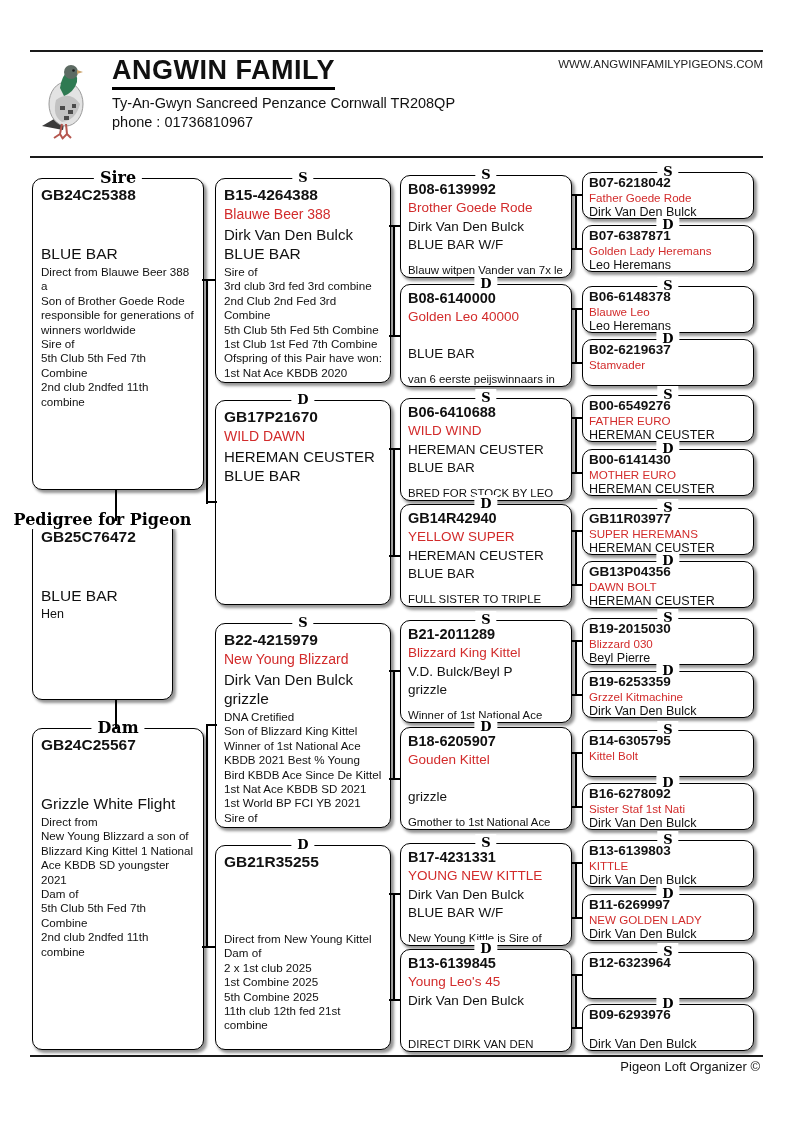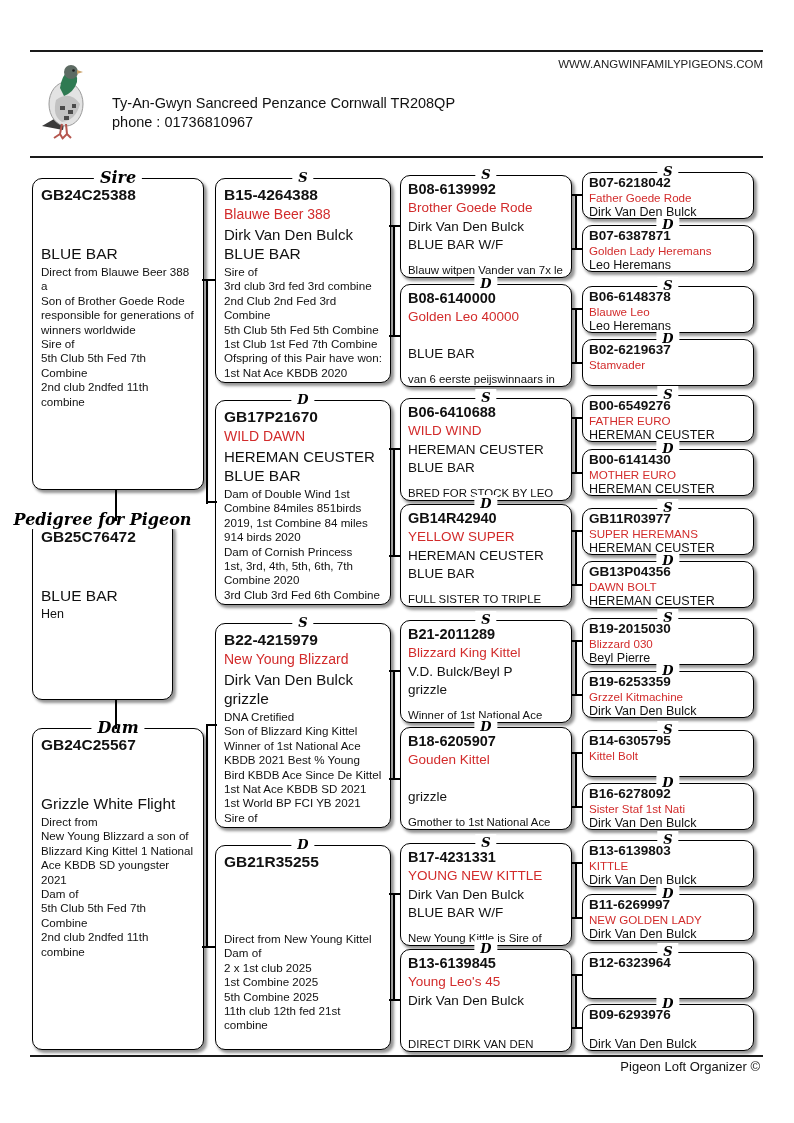--- a/index.html
+++ b/index.html
@@ -10,21 +10,21 @@
   
   .title{position:absolute;left:112px;top:55px;font-size:27px;font-weight:bold;letter-spacing:.5px;
          border-bottom:3px solid #000;padding-bottom:1px;}
   .website{position:absolute;right:31px;top:58px;font-size:11.5px;color:#222;}
   .hdr-text{position:absolute;left:112px;top:94px;font-size:14.5px;line-height:19px;color:#111;}
   .logo{position:absolute;left:36px;top:60px;}
   
   .box{position:absolute;background:#fff;border:1.5px solid #000;border-radius:10px;
        box-shadow:2.5px 3px 3px rgba(0,0,0,.42);box-sizing:border-box;overflow:visible;}
   .tag{position:absolute;top:-10px;left:50%;transform:translateX(-50%);background:#fff;
-       padding:0 6px;font-family:"DejaVu Serif",serif;font-weight:bold;font-style:italic;
+       padding:0 6px;font-family:"DejaVu Serif",serif;font-weight:bold;
        font-size:13px;line-height:17px;white-space:nowrap;color:#000;}
   .g1 .tag{font-size:16px;line-height:19px;top:-11px;}
   .inner{position:absolute;inset:0;padding:5px 8px;overflow:hidden;border-radius:10px;}
   .ring{font-weight:bold;font-size:15.5px;line-height:21px;white-space:nowrap;}
   .name{color:#d22b2b;font-size:14px;line-height:19.5px;min-height:19.5px;white-space:nowrap;}
   .fancier{font-size:15px;line-height:19.5px;min-height:19.5px;white-space:nowrap;}
   .colorline{font-size:15.5px;line-height:20px;min-height:20px;white-space:nowrap;}
   .sex{font-size:12.5px;line-height:16px;}
   .details{font-size:11.6px;line-height:14.4px;white-space:pre-line;margin-top:1px;}
   
@@ -59,20 +59,21 @@
       <rect x="28" y="56" width="5" height="4" fill="#4a4a4a"></rect>
         <rect x="36" y="44" width="4" height="4" fill="#4a4a4a"></rect>
       <path d="M24 28 Q26 14 34 10 Q42 12 41 22 Q38 32 28 36 Z" fill="#2f7a52"></path>
       <circle cx="35" cy="12" r="7" fill="#5d6b63"></circle>
       <circle cx="37.5" cy="10.5" r="1.3" fill="#1c1c1c"></circle>
       <path d="M41 10 L47 12 L41 14 Z" fill="#caa26a"></path>
       <path d="M26 64 L24 74 L18 78 M24 74 L27 79 M30 64 L31 74 L26 79 M31 74 L35 78" stroke="#b5564e" stroke-width="2" fill="none"></path>
     </svg>
   </div>
 
+  <div class="title">ANGWIN FAMILY</div>
   <div class="website">WWW.ANGWINFAMILYPIGEONS.COM</div>
   <div class="hdr-text">
     <div>Ty-An-Gwyn Sancreed Penzance Cornwall TR208QP</div>
     <div>phone : 01736810967</div>
   </div>
 
   <div class="rule" style="top:156px"></div>
 
   <div class="box g1" style="left:32px;top:178px;width:172px;height:312px">
     <div class="tag">Sire</div>
@@ -138,28 +139,20 @@
 1st Nat Ace KBDB 2020</div>
       </div>
     </div>
     <div class="box gen2" style="left: 215px; top: 400px; width: 176px; height: 205px;">
       <div class="tag">D</div>
       <div class="inner">
         <div class="ring">GB17P21670</div>
         <div class="name">WILD DAWN</div>
         <div class="fancier">HEREMAN CEUSTER</div>
         <div class="colorline">BLUE BAR</div>
-        <div class="details">Dam of Double Wind 1st
-Combine 84miles 851birds
-2019, 1st Combine 84 miles
-914 birds 2020
-Dam of Cornish Princess
-1st, 3rd, 4th, 5th, 6th, 7th
-Combine 2020
-3rd Club 3rd Fed 6th Combine</div>
       </div>
     </div>
     <div class="box gen2" style="left: 215px; top: 623px; width: 176px; height: 205px;">
       <div class="tag">S</div>
       <div class="inner">
         <div class="ring">B22-4215979</div>
         <div class="name">New Young Blizzard</div>
         <div class="fancier">Dirk Van Den Bulck</div>
         <div class="colorline">grizzle</div>
         <div class="details">DNA Cretified

